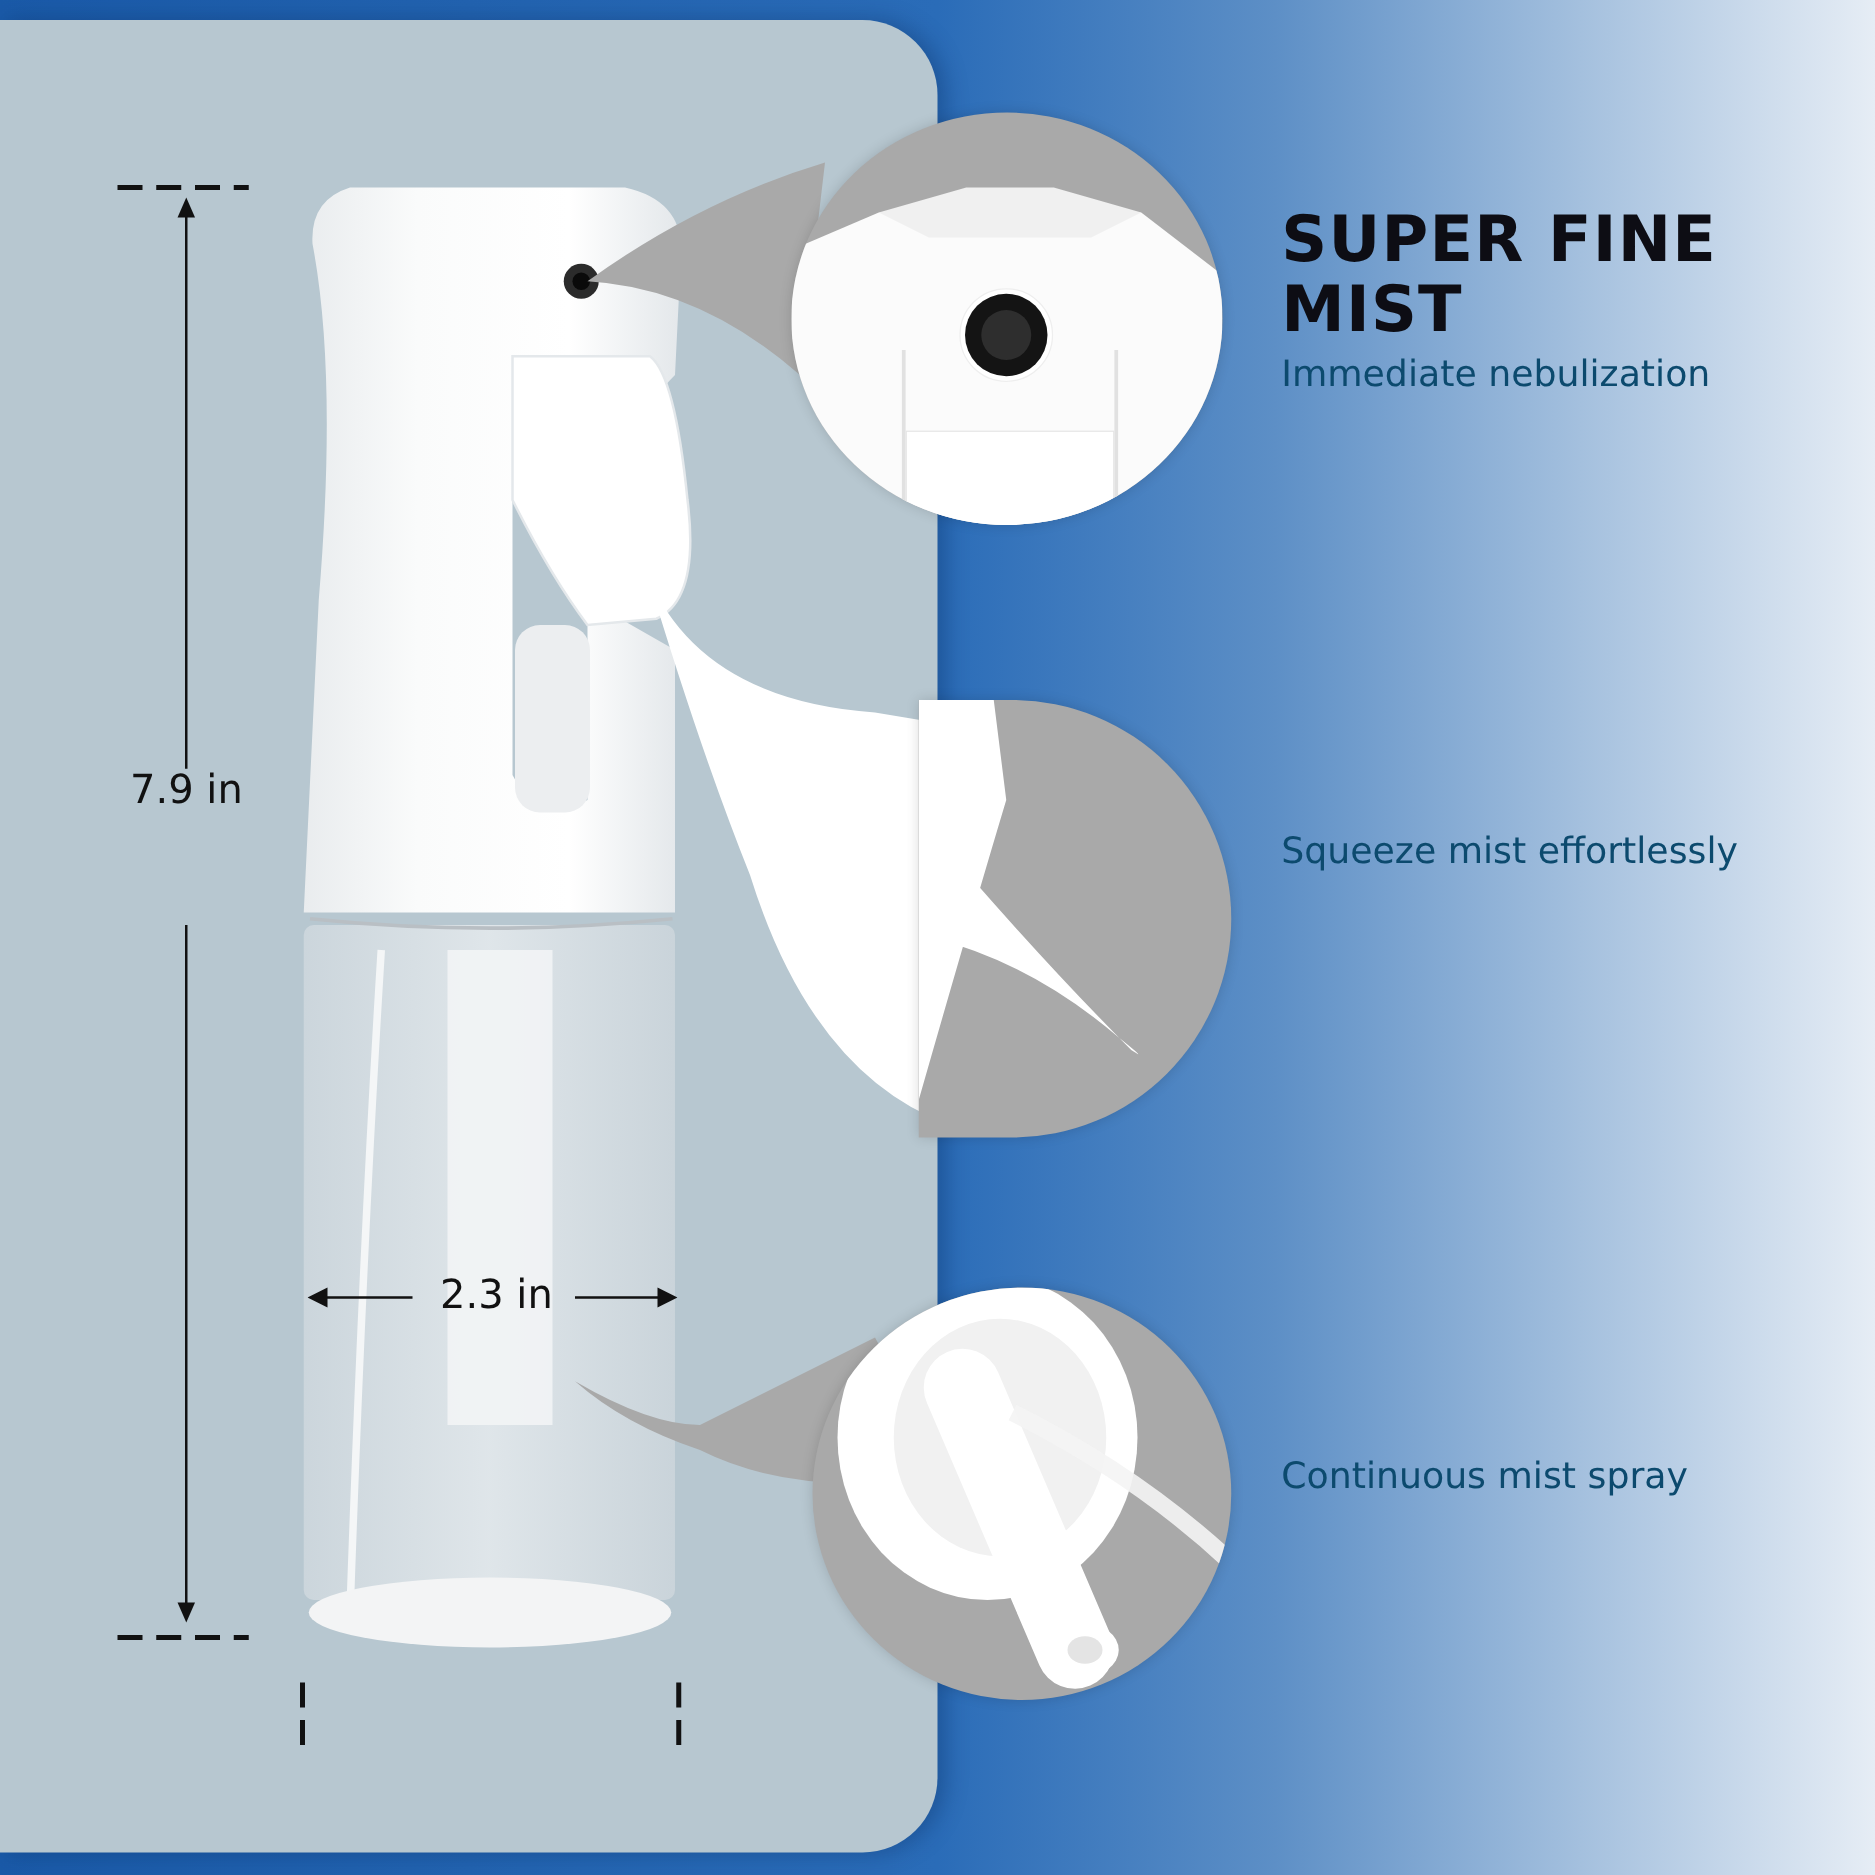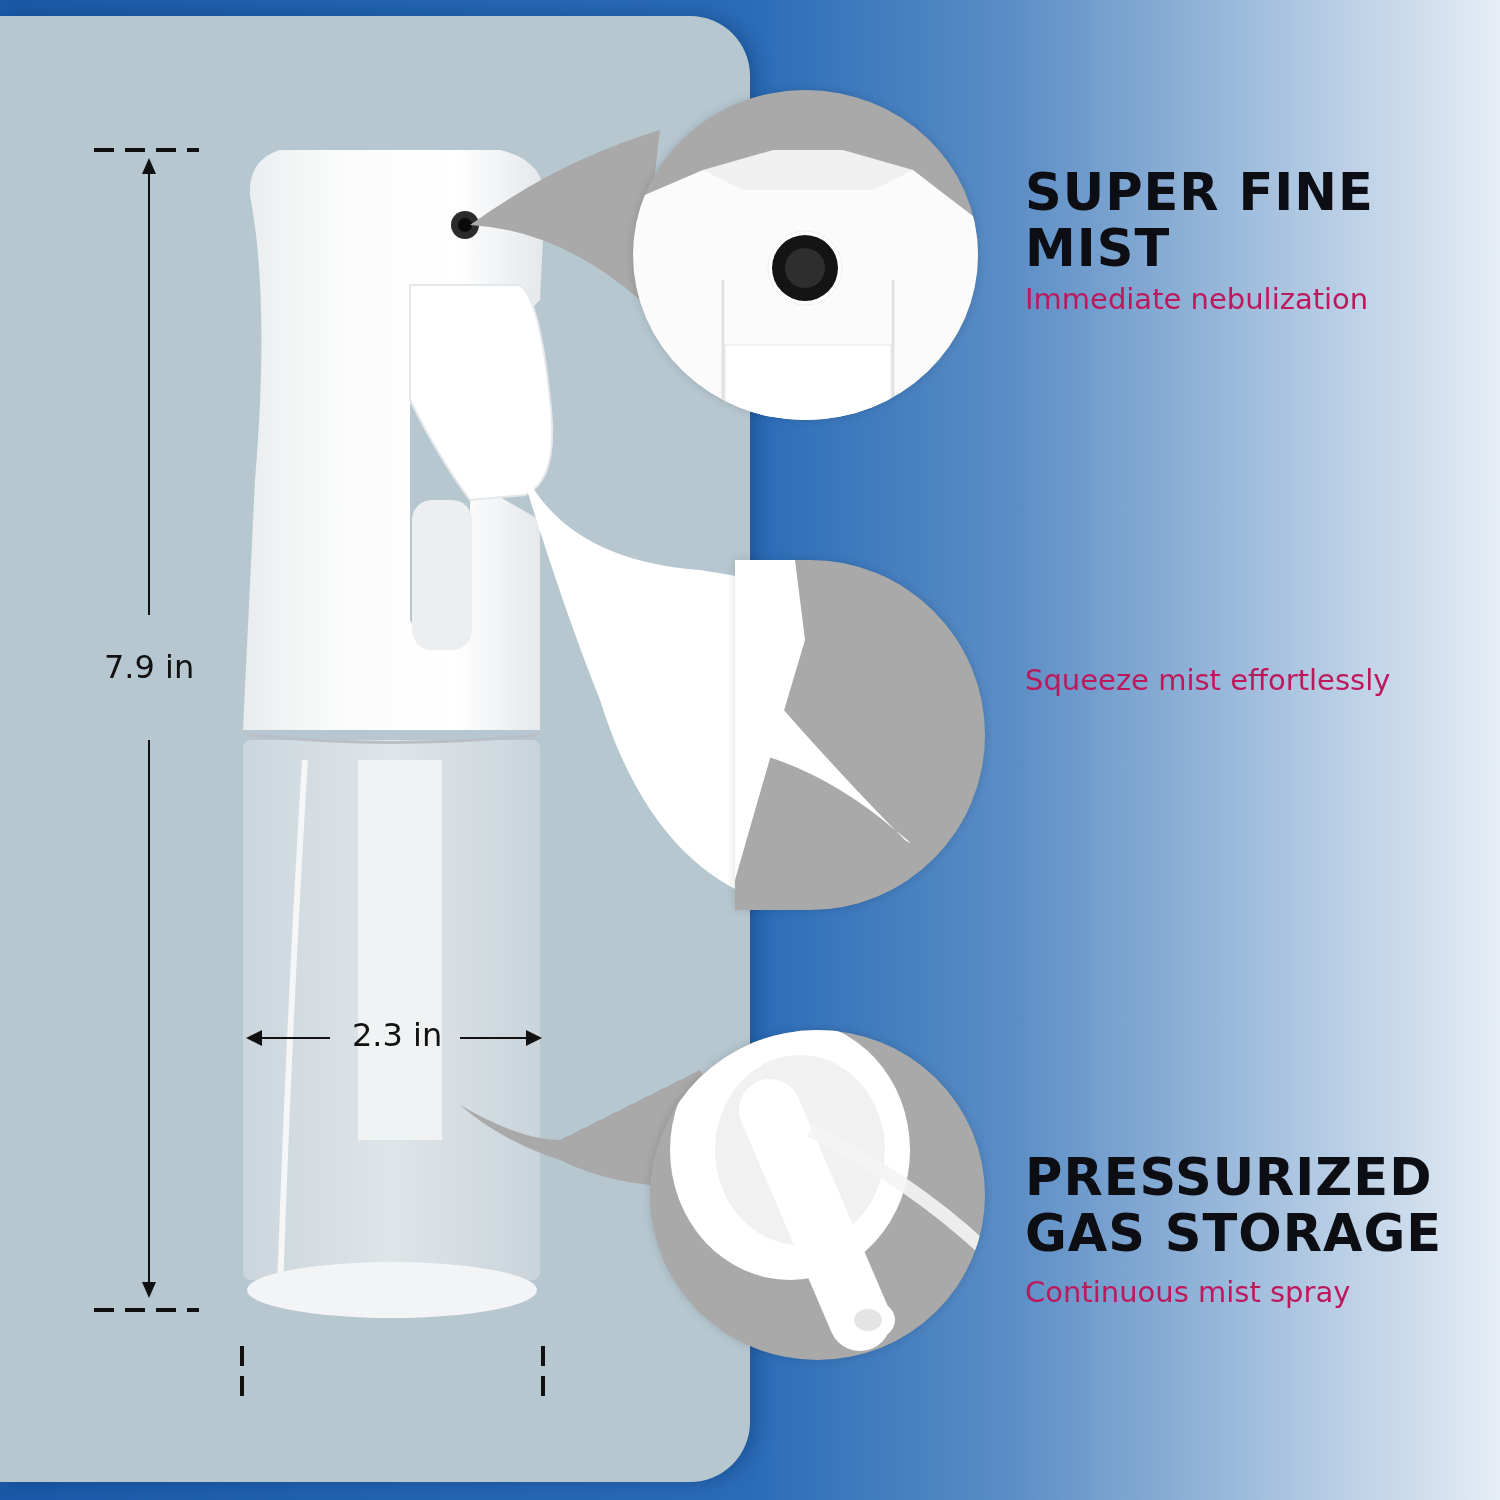--- a/index.html
+++ b/index.html
@@ -21,21 +21,21 @@
     border-left: 7px solid transparent; border-right: 7px solid transparent; border-top: 16px solid #111; }
   .dim-label { position: absolute; font-size: 32px; color: #111; }
   .h-tick { position: absolute; width: 4px; background: #111; }
   .h-line { position: absolute; height: 2px; background: #111; }
   .circle {
     position: absolute; border-radius: 50%; background: #a9a9a9; overflow: hidden;
     box-shadow: 0 0 10px rgba(0,0,0,0.15);
   }
   .feature { position: absolute; left: 1025px; color: #0d0d14; }
   .feature .title { font-family: "DejaVu Sans", sans-serif; font-weight: bold; font-size: 51px; line-height: 56px; letter-spacing: 1px; white-space: pre-line; }
-  .feature .sub { font-family: "DejaVu Sans", sans-serif; font-size: 29px; line-height: 40px; margin-top: 10px; color: #be185d; }
+  .feature .sub { font-family: "DejaVu Sans", sans-serif; font-size: 29px; line-height: 40px; margin-top: 10px; color: #0c4a6e; }
 </style>
 </head>
 <body>
 
 <div class="panel"></div>
 
 <svg style="position:absolute;left:0;top:0" width="1500" height="1500">
   <defs>
     <linearGradient id="bodyG" x1="0" x2="1">
       <stop offset="0" stop-color="#e9ecee"></stop>
@@ -97,21 +97,21 @@
   </svg>
 </div>
 
 <div>
   <div class="dim-dash" style="left:94px;top:148px;width:20px;"></div>
   <div class="dim-dash" style="left:125px;top:148px;width:20px;"></div>
   <div class="dim-dash" style="left:156px;top:148px;width:20px;"></div>
   <div class="dim-dash" style="left:187px;top:148px;width:12px;"></div>
   <div class="arrow-up"></div>
   <div class="v-line" style="top:172px;height:443px;"></div>
-  <div class="dim-label" style="left:104px;top:648px;">7.9 in</div>
+  <div class="dim-label" style="left:104px;top:612px;">7.9 in</div>
   <div class="v-line" style="top:740px;height:545px;"></div>
   <div class="arrow-down"></div>
   <div class="dim-dash" style="left:94px;top:1308px;width:20px;"></div>
   <div class="dim-dash" style="left:125px;top:1308px;width:20px;"></div>
   <div class="dim-dash" style="left:156px;top:1308px;width:20px;"></div>
   <div class="dim-dash" style="left:187px;top:1308px;width:12px;"></div>
 </div>
 
 <div>
   <div class="h-tick" style="left:240px;top:1346px;height:20px;"></div>
@@ -133,16 +133,14 @@
 <div class="feature" style="top:165px;">
   <div class="title">SUPER FINE MIST</div>
   <div class="sub" style="margin-top:2px;">Immediate nebulization</div>
 </div>
 
 <div class="feature" style="top:650px;">
   <div class="sub">Squeeze mist effortlessly</div>
 </div>
 
 <div class="feature" style="top:1150px;">
-  <div class="title">PRESSURIZED
-GAS STORAGE</div>
   <div class="sub">Continuous mist spray</div>
 </div>
 
 </body></html>

